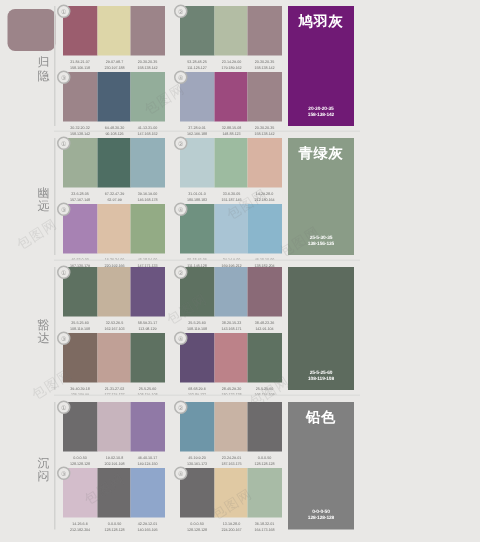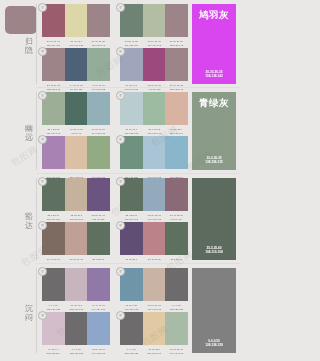--- a/index.html
+++ b/index.html
@@ -160,21 +160,21 @@
           <div class="codeblk">
             <div>32-88-15-08</div>
             <div>148-88-123</div>
           </div>
           <div class="codeblk">
             <div>20-30-20-35</div>
             <div>158-138-142</div>
           </div>
         </div>
       </div>
-      <div class="side" style="top: 4px; height: 80px; background: #d946ef;">
+      <div class="side" style="top: 4px; height: 80px; background: #701a75;">
         <div class="name">鸠羽灰</div>
         <div class="scode">
           <div>20-30-20-35</div>
           <div>158-138-142</div>
         </div>
       </div>
       <div class="band-line" style="top: 87px;"></div>
       <div class="divider" style="top: 92px; height: 78px;"></div>
       <div class="card" style="left: 42px; top: 92px;">
         <div class="num">①</div>
@@ -451,20 +451,21 @@
             <div>13-19-28-0</div>
             <div>224-200-167</div>
           </div>
           <div class="codeblk">
             <div>36-18-32-01</div>
             <div>164-173-168</div>
           </div>
         </div>
       </div>
       <div class="side" style="top: 268px; height: 85px; background: rgb(128, 128, 128);">
+        <div class="name">铅色</div>
         <div class="scode">
           <div>0-0-0-50</div>
           <div>128-128-128</div>
         </div>
       </div>
     </div>
 
   <div class="wm-layer" id="wm-layer">
       <div class="wm" style="left: 10px; top: 150px;">包图网</div>
       <div class="wm" style="left: 95px; top: 60px;">包图网</div>

